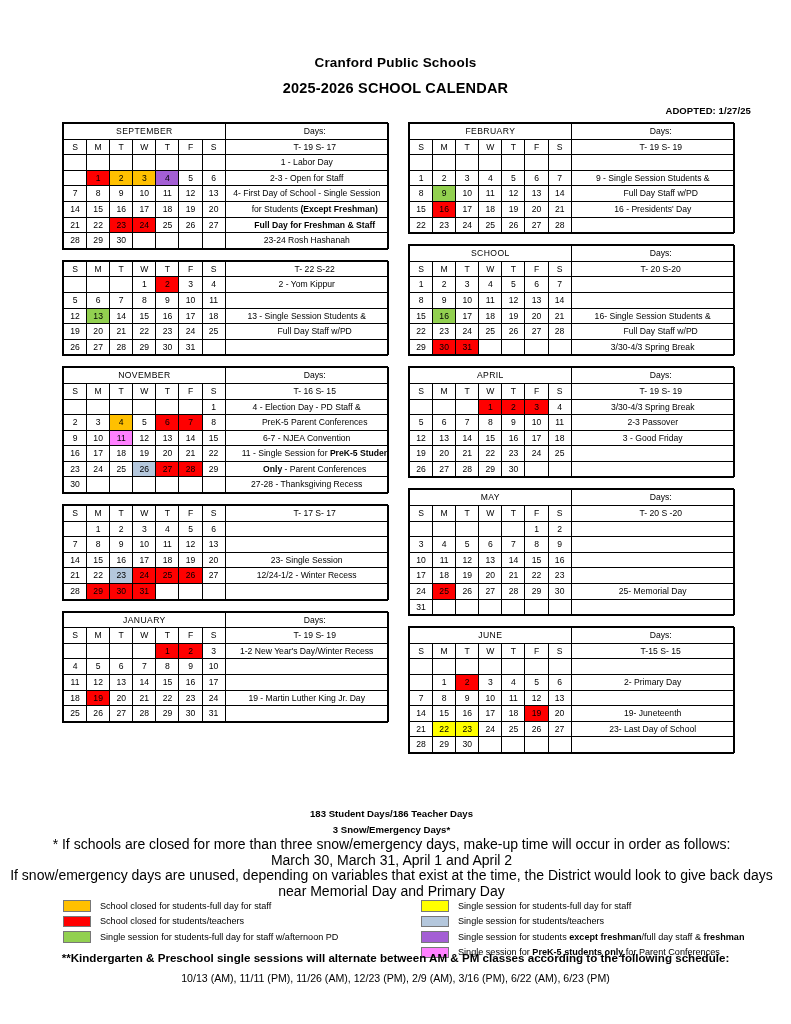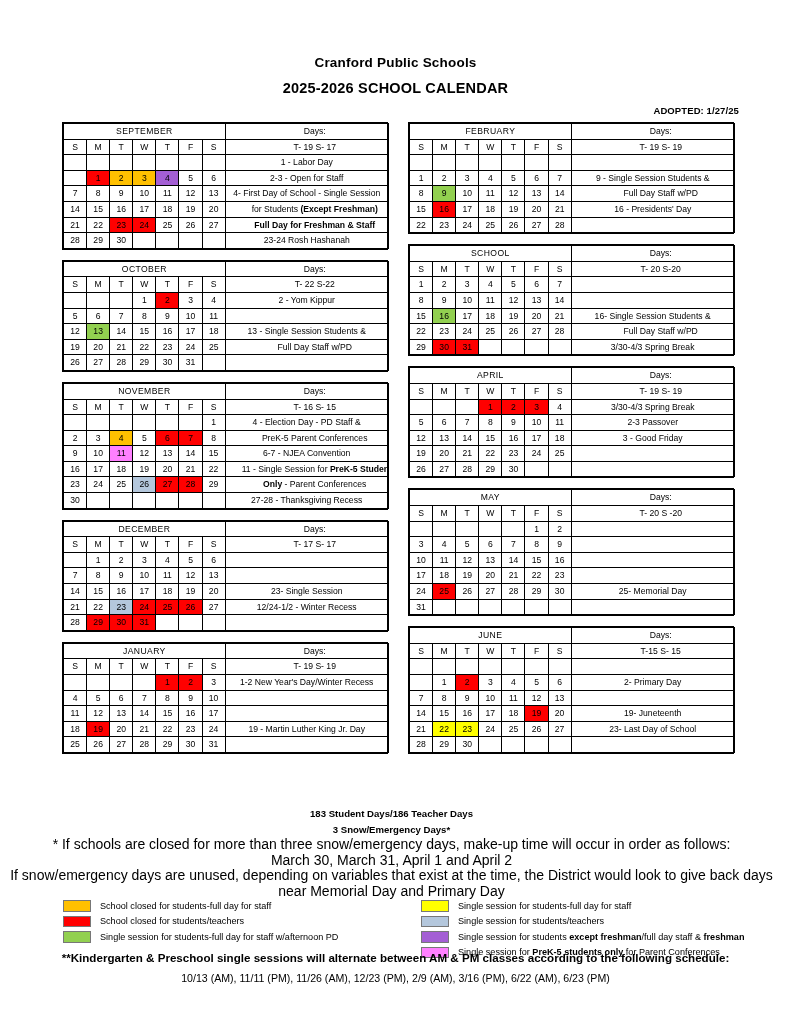--- a/index.html
+++ b/index.html
@@ -35,21 +35,21 @@
   }
   .title-2 {
     font-size: 14.5px;
     font-weight: bold;
     letter-spacing: .2px;
     line-height: 22px;
     margin-top: 5px;
   }
   .adopted {
     position: absolute;
-    right: 52px;
+    right: 40px;
     top: 105px;
     font-size: 9.5px;
     font-weight: bold;
     letter-spacing: .1px;
   }
   
   .months {
     position: absolute;
     top: 122px;
     left: 62px;
@@ -296,24 +296,20 @@
               <col class="daycol">
               <col class="daycol">
               <col class="daycol">
               <col class="daycol">
               <col class="daycol">
               <col class="daycol">
               <col class="notecol">
             </colgroup>
             <tbody>
               <tr>
-                <td class="mname" colspan="7">OCTOBER</td>
-                <td class="dayshdr note ctr">Days:</td>
-              </tr>
-              <tr>
                 <td class="dow">S</td>
                 <td class="dow">M</td>
                 <td class="dow">T</td>
                 <td class="dow">W</td>
                 <td class="dow">T</td>
                 <td class="dow">F</td>
                 <td class="dow">S</td>
                 <td class="totals note ctr">T- 22  S-22</td>
               </tr>
               <tr>
@@ -465,24 +461,20 @@
               <col class="daycol">
               <col class="daycol">
               <col class="daycol">
               <col class="daycol">
               <col class="daycol">
               <col class="daycol">
               <col class="daycol">
               <col class="notecol">
             </colgroup>
             <tbody>
-              <tr>
-                <td class="mname" colspan="7">DECEMBER</td>
-                <td class="dayshdr note ctr">Days:</td>
-              </tr>
               <tr>
                 <td class="dow">S</td>
                 <td class="dow">M</td>
                 <td class="dow">T</td>
                 <td class="dow">W</td>
                 <td class="dow">T</td>
                 <td class="dow">F</td>
                 <td class="dow">S</td>
                 <td class="totals note ctr">T- 17  S- 17</td>
               </tr>

